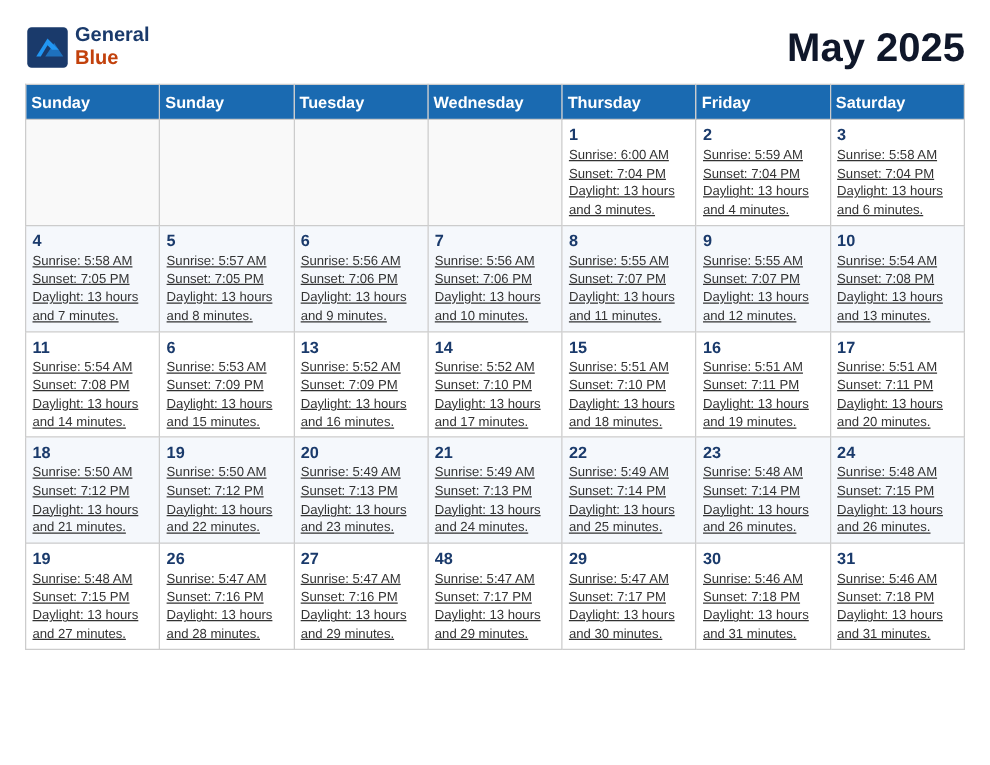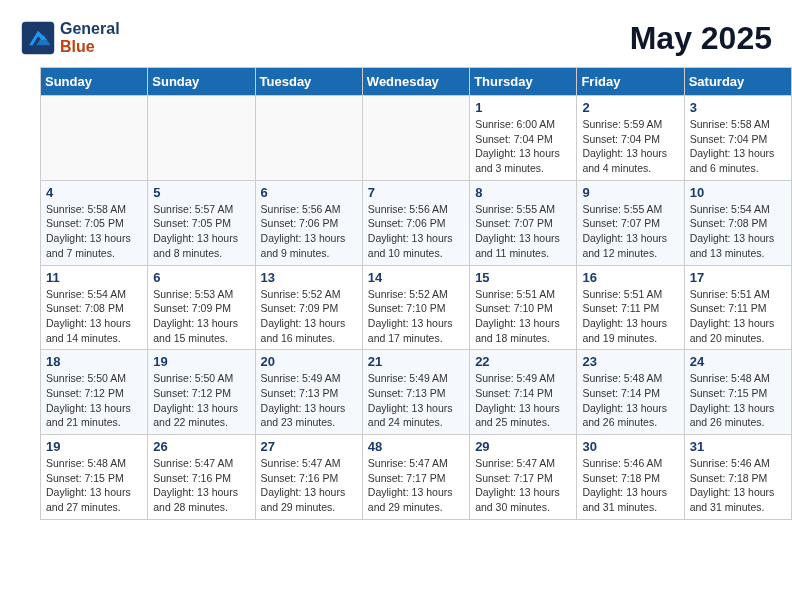--- a/index.html
+++ b/index.html
@@ -33,21 +33,20 @@
       font-weight: bold;
       color: #0f172a;
     }
     .location {
       font-size: 16px;
       color: #333;
     }
     .calendar {
       width: 100%;
       border-collapse: collapse;
-      margin-left: 20px;
     }
     .calendar th {
       background: #1a6ab1;
       color: #fff;
       font-size: 13px;
       padding: 6px 4px;
       text-align: left;
       border: 1px solid #ccc;
     }
     .calendar td {
@@ -66,20 +65,21 @@
     .day-num {
       font-size: 13px;
       font-weight: bold;
       color: #1a3a6b;
       margin-bottom: 2px;
     }
     .day-info {
       font-size: 10.5px;
       color: #333;
       line-height: 1.4;
+      text-decoration: underline;
     }
     tr:nth-child(even) td:not(.empty) {
       background: #f5f8fc;
     }
   </style>
 </head>
 <body>
 
 <div class="header">
   <div class="logo">

